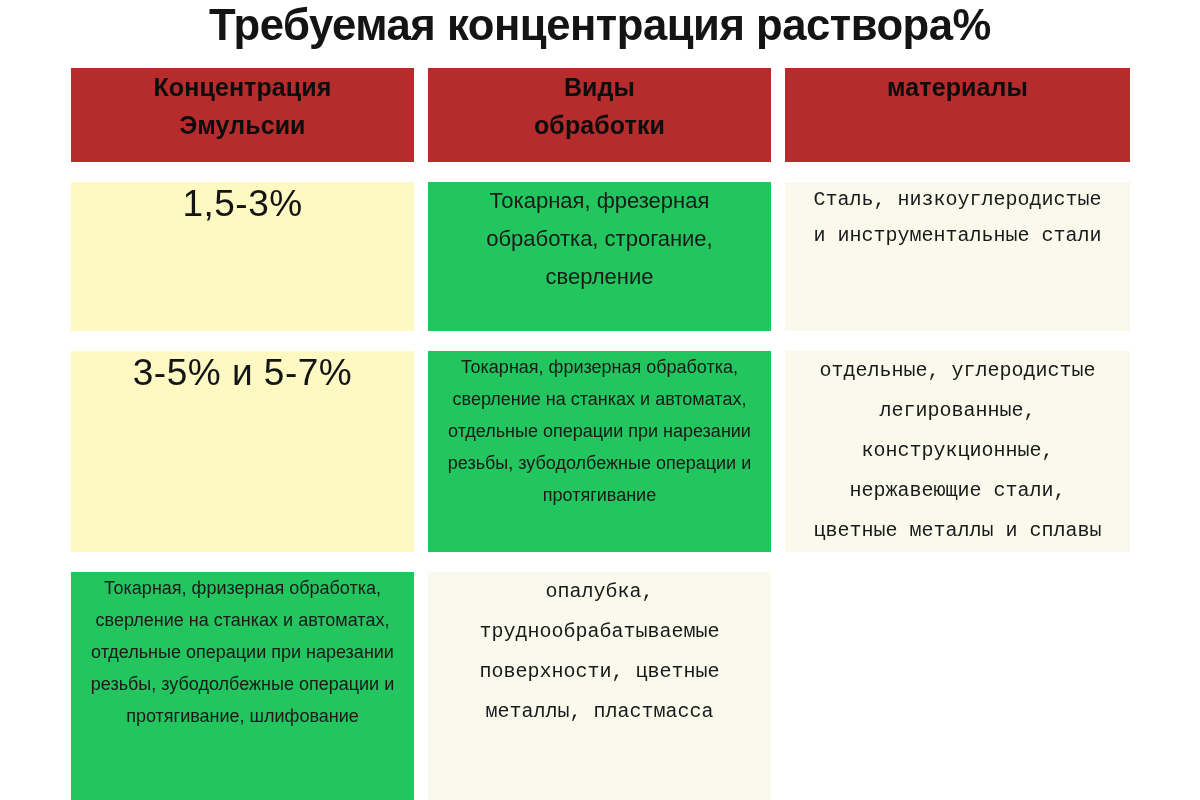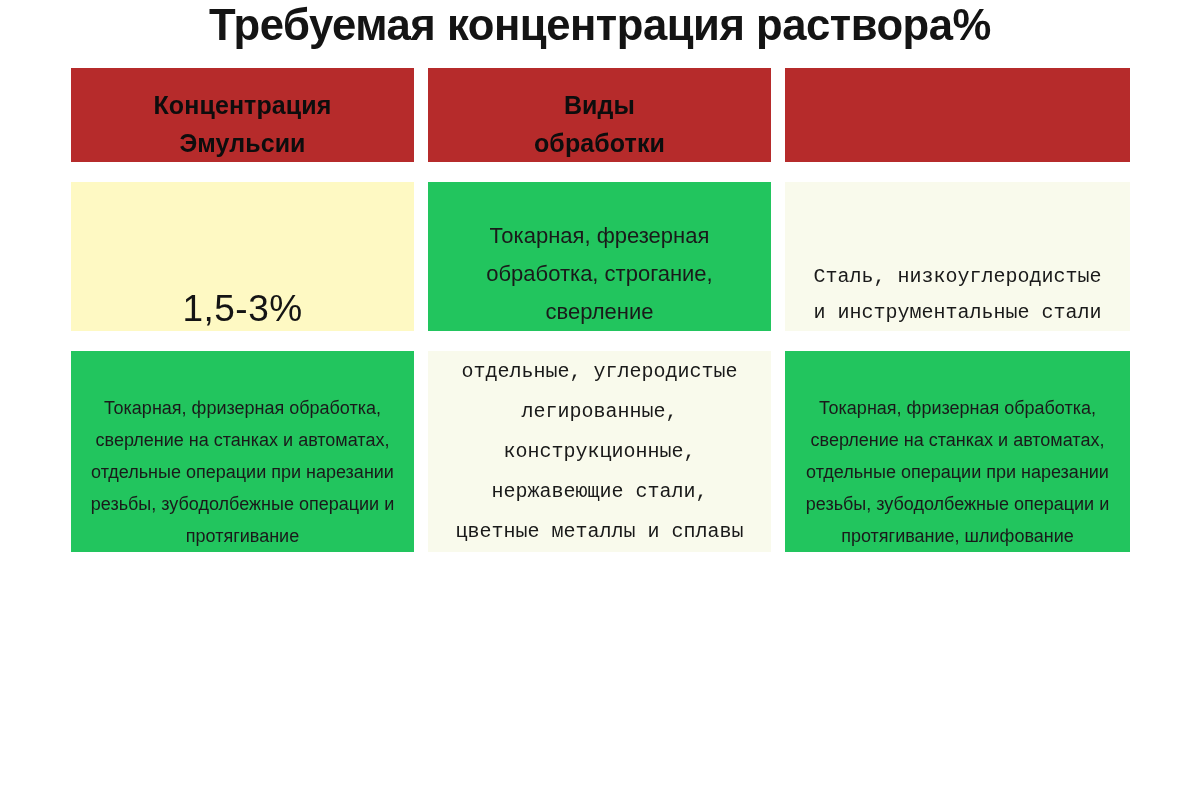--- a/index.html
+++ b/index.html
@@ -49,21 +49,21 @@
     height: 732px;
     display: grid;
     grid-template-columns: 343px 343px 345px;
     grid-template-rows: 94px 149px 201px 229px;
     column-gap: 14px;
     row-gap: 20px;
   }
 
   .cell {
     display: flex;
-    align-items: flex-end;
+    align-items: flex-start;
     justify-content: center;
     text-align: center;
     box-sizing: border-box;
     overflow: hidden;
   }
 
   
   .hdr {
     background: #b62b2b;
     color: #0d0d0d;
@@ -128,38 +128,45 @@
       </span>
     </div>
     <div class="cell hdr">
       <span class="lines">
         <span class="txt">Виды</span>
         <span class="txt">обработки</span>
       </span>
     </div>
     <div class="cell hdr">
       <span class="lines">
+        <span class="txt">материалы</span>
       </span>
     </div>
 
     <div class="cell col-a conc">
       <span class="txt">1,5-3%</span>
     </div>
     <div class="cell col-b proc big">
       <span class="txt">Токарная, фрезерная обработка, строгание, сверление</span>
     </div>
     <div class="cell col-c mat big">
       <span class="txt">Сталь,  низкоуглеродистые и инструментальные стали</span>
     </div>
 
+    <div class="cell col-a conc">
+      <span class="txt">3-5% и 5-7%</span>
+    </div>
     <div class="cell col-b proc small">
       <span class="txt">Токарная, фризерная обработка, сверление на станках и автоматах, отдельные операции при нарезании резьбы, зубодолбежные операции и протягивание</span>
     </div>
     <div class="cell col-c mat small">
       <span class="txt">отдельные, углеродистые легированные, конструкционные, нержавеющие стали, цветные металлы и сплавы</span>
     </div>
 
     <div class="cell col-b proc small">
       <span class="txt">Токарная, фризерная обработка, сверление на станках и автоматах, отдельные операции при нарезании резьбы, зубодолбежные операции и протягивание, шлифование</span>
     </div>
+    <div class="cell col-c mat small">
+      <span class="txt">опалубка, труднообрабатываемые поверхности, цветные металлы, пластмасса</span>
+    </div>
 
   </div>
 </div>
 
 </body></html>

